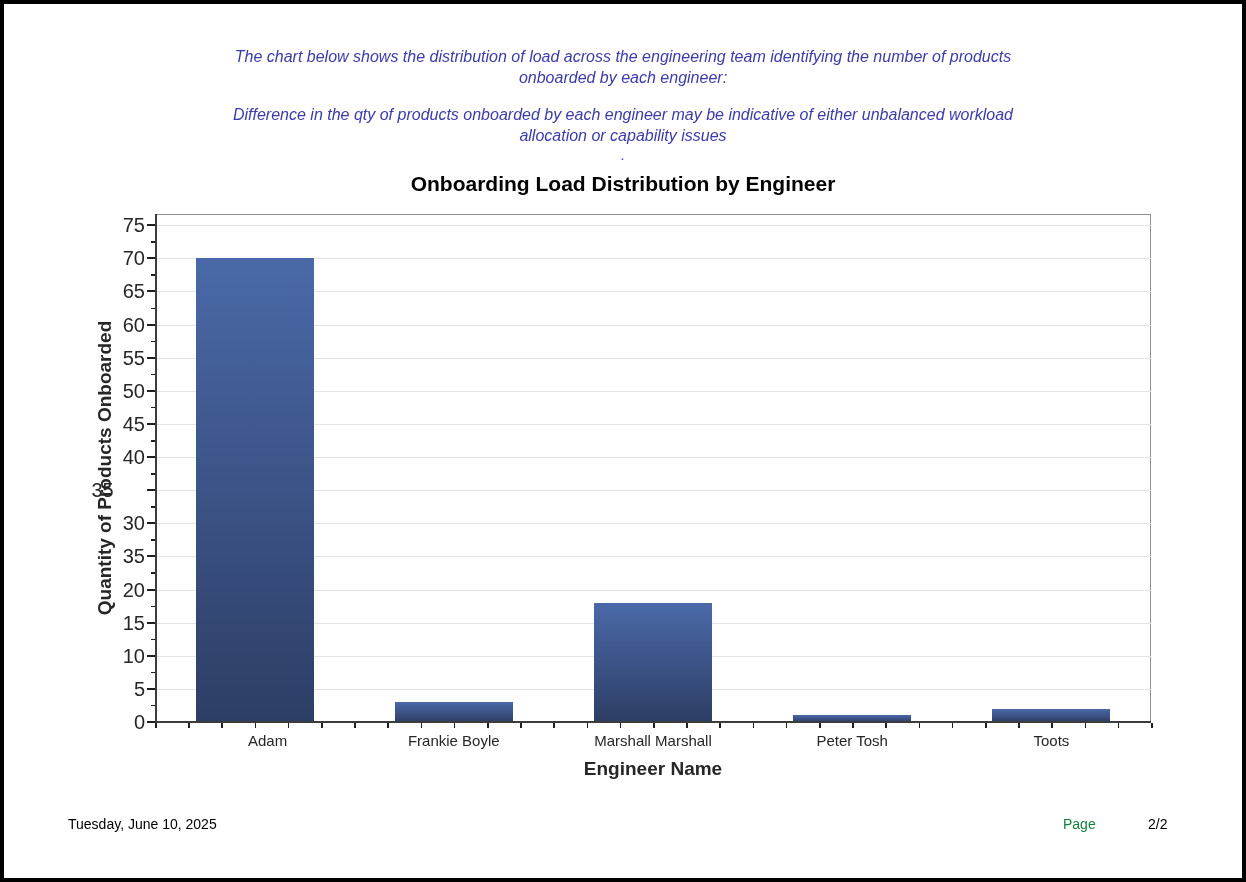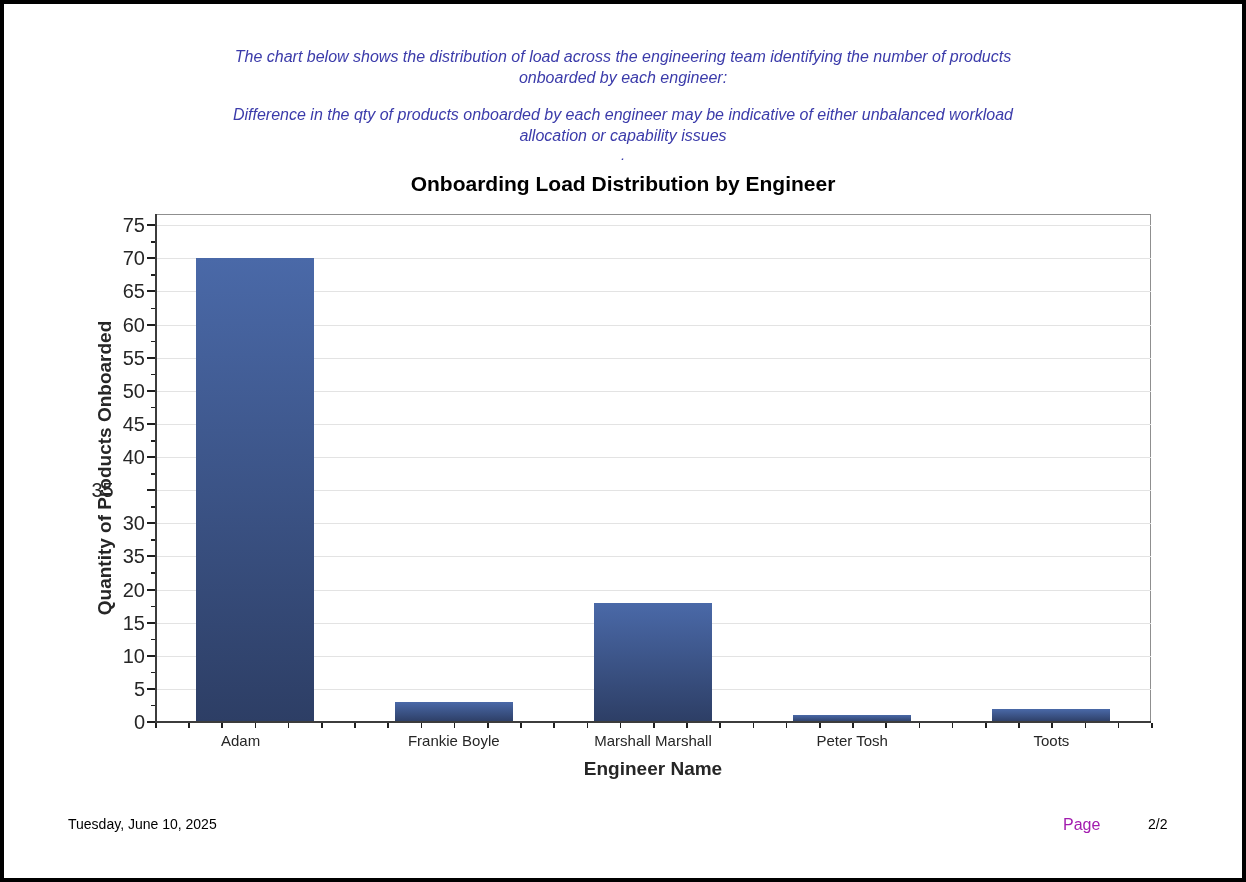--- a/index.html
+++ b/index.html
@@ -38,21 +38,21 @@
     position:absolute;top:754px;left:151px;width:996px;
     text-align:center;
     font-size:19px;font-weight:bold;color:#262626;
   }
   .footer-date{
     position:absolute;left:64px;top:812px;
     font-size:14px;color:#000000;
   }
   .footer-page-label{
     position:absolute;left:1059px;top:812px;
-    font-size:16px;color:#a21caf;
+    font-size:14px;color:#15803d;
   }
   .footer-page-number{
     position:absolute;left:1144px;top:812px;
     font-size:14px;color:#000000;
   }
   
   .wall{position:absolute;background:#ffffff;border-top:1px solid #8f8f8f;border-right:1px solid #8f8f8f;}
   .gridline{position:absolute;height:1px;background:#e3e3e3;}
   .bar{position:absolute;}
   .axis-line{position:absolute;background:#3c3c3c;}
@@ -92,21 +92,21 @@
       <div class="gridline" style="left: 151px; top: 486.188px; width: 996px;"></div>
       <div class="gridline" style="left: 151px; top: 453.072px; width: 996px;"></div>
       <div class="gridline" style="left: 151px; top: 419.956px; width: 996px;"></div>
       <div class="gridline" style="left: 151px; top: 386.84px; width: 996px;"></div>
       <div class="gridline" style="left: 151px; top: 353.724px; width: 996px;"></div>
       <div class="gridline" style="left: 151px; top: 320.608px; width: 996px;"></div>
       <div class="gridline" style="left: 151px; top: 287.492px; width: 996px;"></div>
       <div class="gridline" style="left: 151px; top: 254.375px; width: 996px;"></div>
       <div class="gridline" style="left: 151px; top: 221.259px; width: 996px;"></div>
       <div class="bar" style="left: 191.6px; top: 254.375px; width: 118px; height: 463.625px; background: linear-gradient(rgb(74, 105, 168), rgb(45, 62, 101));"></div>
-      <div class="x-category-label" style="left: 137px; top: 728px; width: 199.2px;">Adam</div>
+      <div class="x-category-label" style="left: 164px; top: 728px; width: 199.2px;">Adam</div>
       <div class="bar" style="left: 390.8px; top: 698.13px; width: 118px; height: 19.8696px; background: linear-gradient(rgb(74, 105, 168), rgb(45, 62, 101));"></div>
       <div class="x-category-label" style="left: 350.2px; top: 728px; width: 199.2px;">Frankie Boyle</div>
       <div class="bar" style="left: 590px; top: 598.782px; width: 118px; height: 119.218px; background: linear-gradient(rgb(74, 105, 168), rgb(45, 62, 101));"></div>
       <div class="x-category-label" style="left: 549.4px; top: 728px; width: 199.2px;">Marshall Marshall</div>
       <div class="bar" style="left: 789.2px; top: 711.377px; width: 118px; height: 6.62321px; background: linear-gradient(rgb(74, 105, 168), rgb(45, 62, 101));"></div>
       <div class="x-category-label" style="left: 748.6px; top: 728px; width: 199.2px;">Peter Tosh</div>
       <div class="bar" style="left: 988.4px; top: 704.754px; width: 118px; height: 13.2464px; background: linear-gradient(rgb(74, 105, 168), rgb(45, 62, 101));"></div>
       <div class="x-category-label" style="left: 947.8px; top: 728px; width: 199.2px;">Toots</div>
       <div class="axis-line" style="left: 151px; top: 210px; width: 1.5px; height: 508px;"></div>
       <div class="axis-line" style="left: 143px; top: 717px; width: 1004px; height: 2px;"></div>

